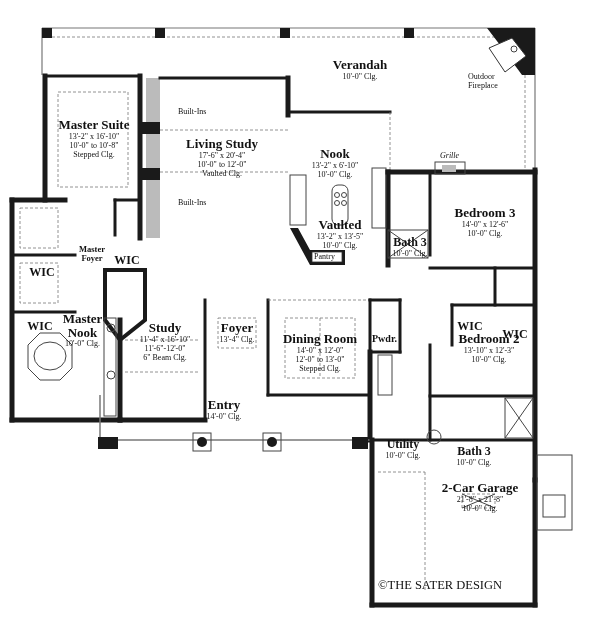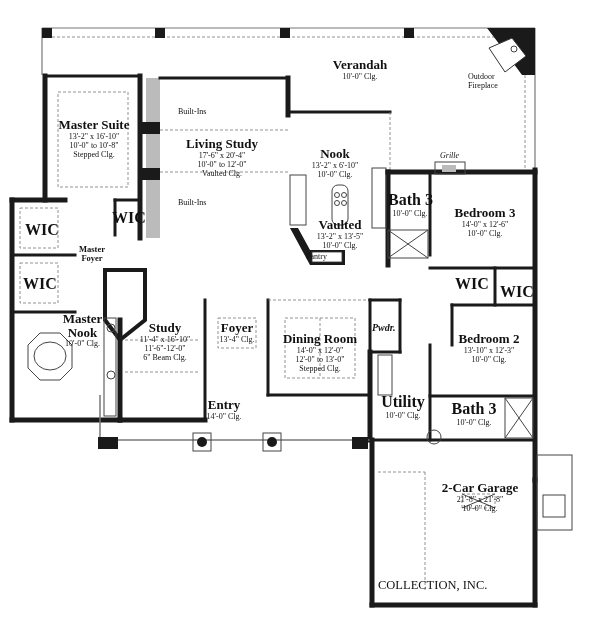--- a/index.html
+++ b/index.html
@@ -1,20 +1,20 @@
 <!DOCTYPE html>
 <html><head>
 <meta charset="utf-8">
 <style>
   html, body { margin:0; padding:0; background:#fff; }
   body { width:600px; height:619px; position:relative; overflow:hidden; font-family:"Liberation Serif", serif; color:#111; }
   svg.plan { position:absolute; left:0; top:0; }
   .lbl { position:absolute; text-align:center; line-height:1.05; white-space:nowrap; }
   .lbl .name { font-weight:bold; font-size:13px; display:block; }
-  .lbl .name.sm { font-size:16px; }
+  .lbl .name.sm { font-size:12px;margin-top:44px; }
   .lbl .dim { font-size:8px; display:block; margin-top:1px; }
   .note { position:absolute; font-size:8px; white-space:nowrap; line-height:1.1; }
   .copy { position:absolute; left:378px; top:578px; font-size:12.5px; line-height:1.2; font-family:"Liberation Serif", serif; }
 </style>
 </head>
 <body>
 
 <svg class="plan" width="600" height="619" viewBox="0 0 600 619">
   <defs>
     <style>
@@ -249,21 +249,21 @@
   <span class="dim">13'-4" Clg.</span>
 </div>
 
 <div class="lbl" style="left:275px;top:332px;width:90px;">
   <span class="name">Dining Room</span>
   <span class="dim">14'-0" x 12'-0"</span>
   <span class="dim">12'-0" to 13'-0"</span>
   <span class="dim">Stepped Clg.</span>
 </div>
 
-<div class="lbl" style="left:372px;top:323px;width:21px;font-style:italic;">
+<div class="lbl" style="left:372px;top:334px;width:21px;">
   <span class="name" style="font-size:10px;">Pwdr.</span>
 </div>
 
 <div class="lbl" style="left:445px;top:332px;width:88px;">
   <span class="name">Bedroom 2</span>
   <span class="dim">13'-10" x 12'-3"</span>
   <span class="dim">10'-0" Clg.</span>
 </div>
 
 <div class="lbl" style="left:380px;top:394px;width:46px;">
@@ -287,17 +287,17 @@
   <span class="dim">10'-0" Clg.</span>
 </div>
 
 <div class="note" style="left:178px;top:108px;">Built-Ins</div>
 <div class="note" style="left:178px;top:199px;">Built-Ins</div>
 <div class="note" style="left:468px;top:73px;text-align:left;">
   <span>Outdoor</span><br>
   <span>Fireplace</span>
 </div>
 <div class="note" style="left:440px;top:152px;font-style:italic;">Grille</div>
-<div class="note" style="left:306px;top:253px;">Pantry</div>
+<div class="note" style="left:314px;top:253px;">Pantry</div>
 
 <div class="copy">
-  <div>COLLECTION, INC.</div>
+  <div>©THE SATER DESIGN</div>
 </div>
 
 </body></html>

